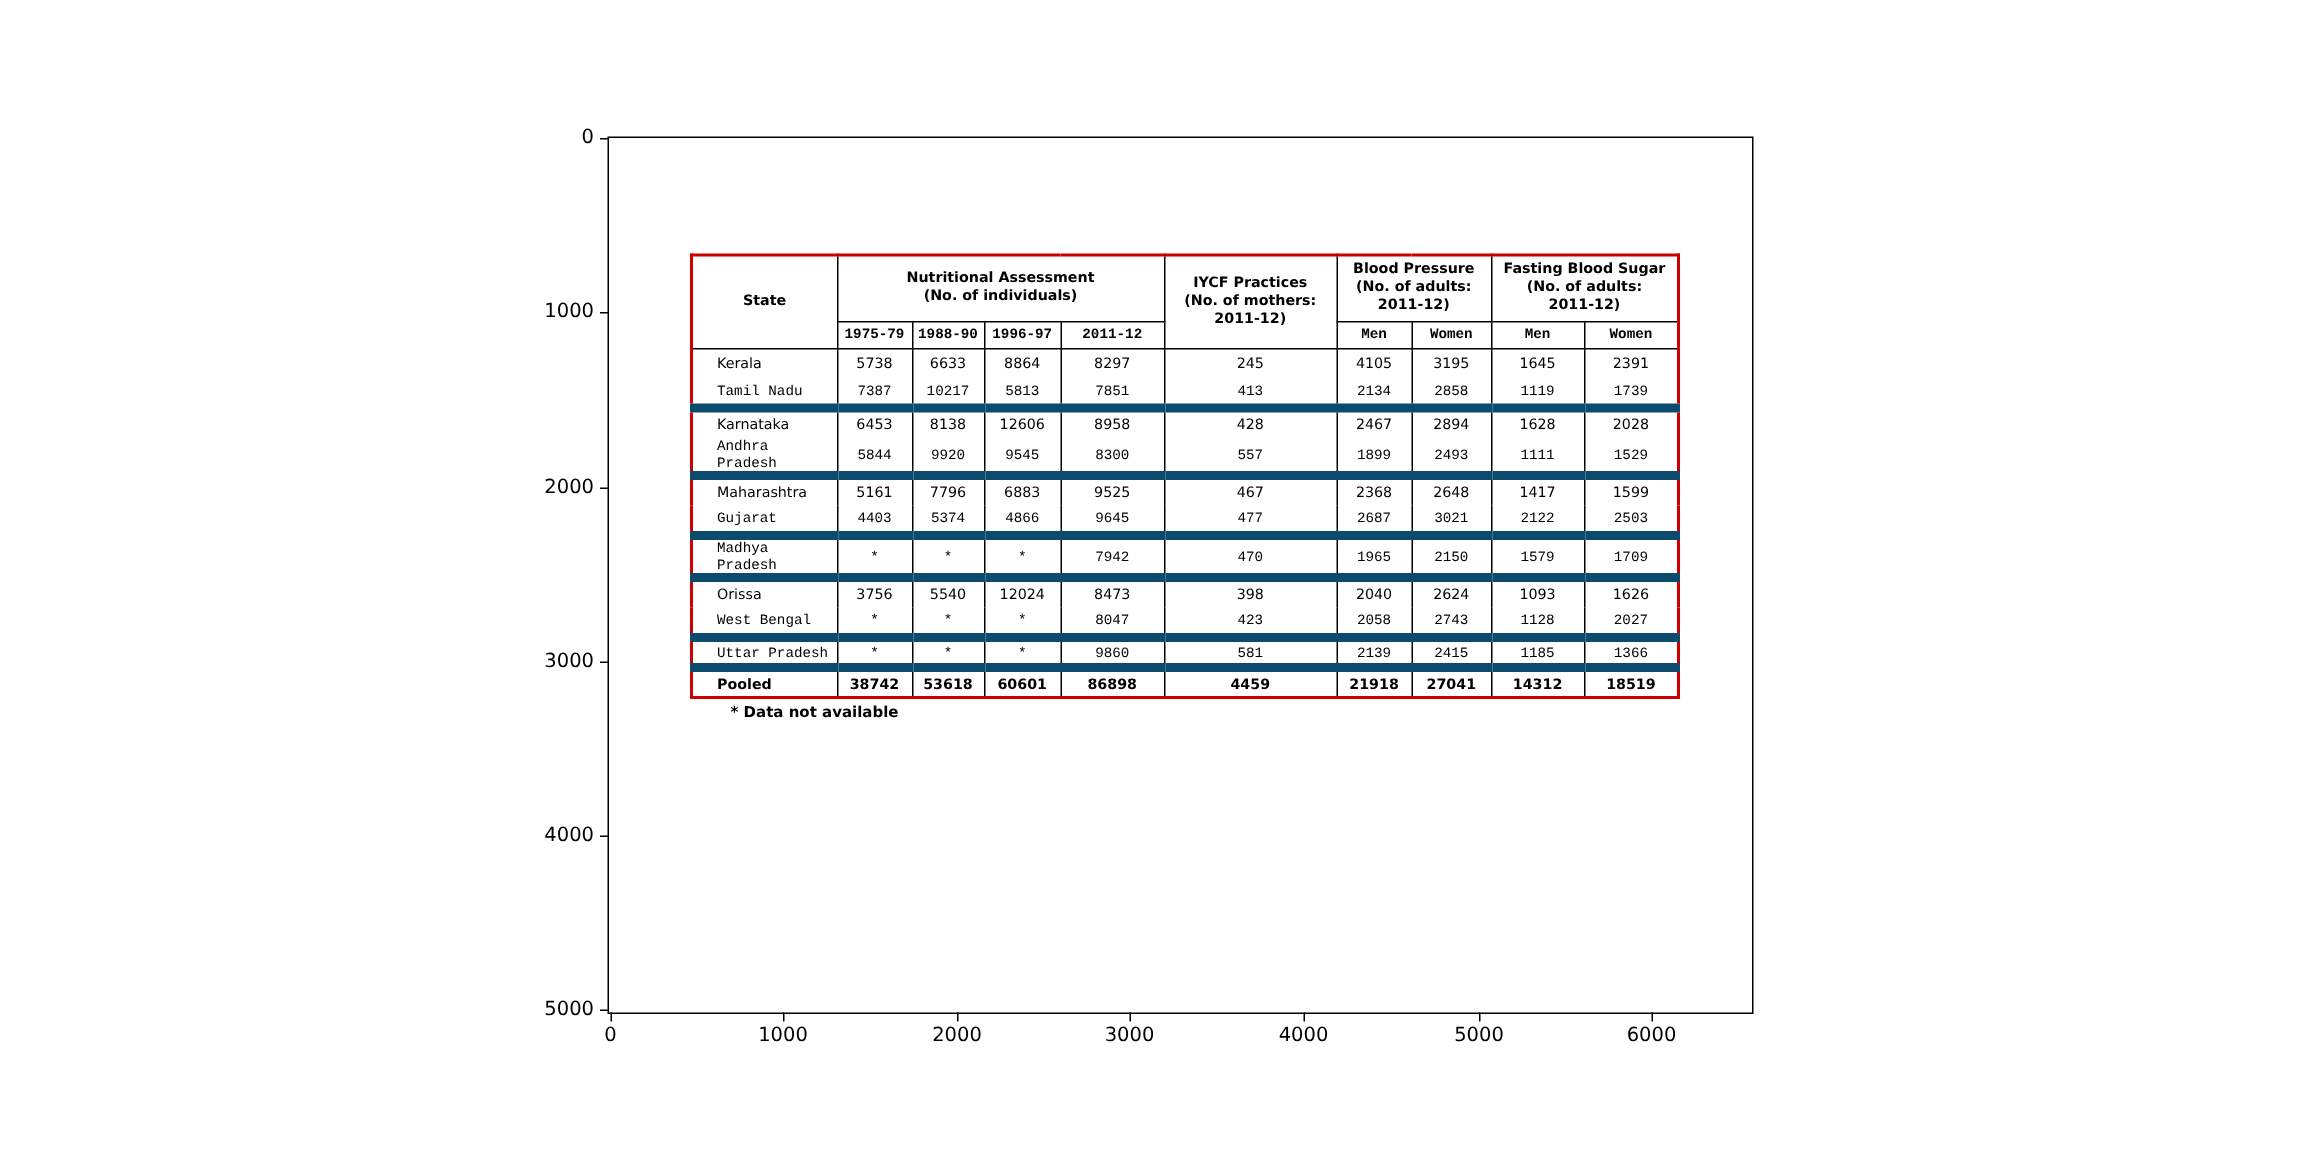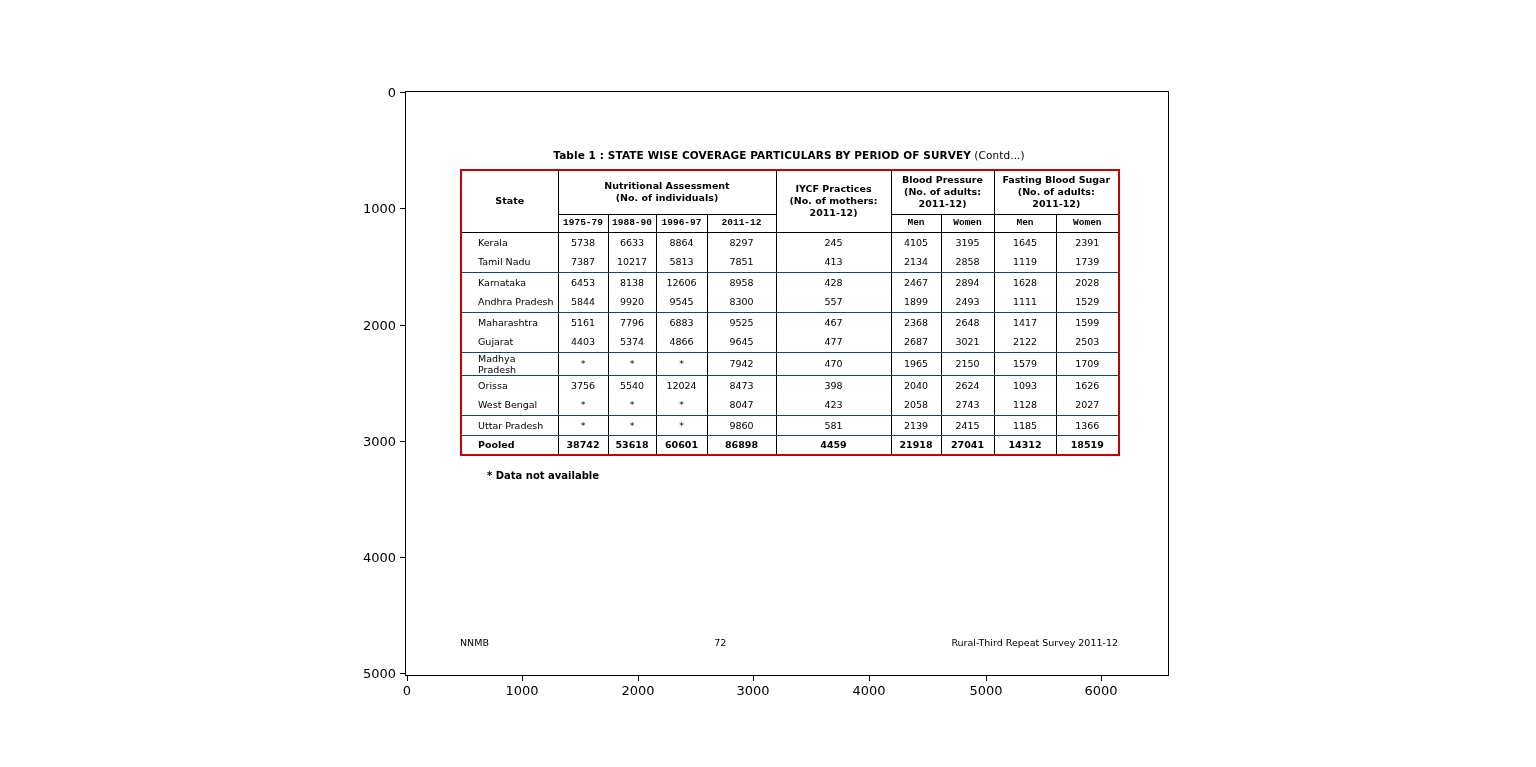--- a/index.html
+++ b/index.html
@@ -40,21 +40,21 @@
     font-size:9.5px;line-height:1.25;
   }
   .data-table thead tr.hrow-1{height:44px;}
   .data-table thead tr.hrow-2{height:18px;font-family:Liberation Mono, monospace;}
   .data-table tbody tr{height:20px;}
   .data-table tbody td{
     border-left:1px solid #000;border-right:1px solid #000;
     text-align:center;padding:0 2px;vertical-align:middle;
   }
   .data-table tbody td.state-cell{text-align:left;padding-left:16px;}
-  .data-table tbody tr.group-end td{border-bottom:1px solid #0c4a6e;}
+  .data-table tbody tr.group-end td{border-bottom:6px solid #0c4a6e;font-family:Liberation Mono, monospace;}
   .data-table tbody tr.bold-row td{font-weight:bold;margin-left:32px;}
   .footnote{position:absolute;left:81px;top:378px;font-size:10px;font-weight:bold;}
   .page-footer{
     position:absolute;left:54px;top:545px;width:658px;
     display:flex;justify-content:space-between;font-size:9.5px;
   }
 </style>
 </head>
 <body>
 
@@ -81,23 +81,20 @@
   <span class="xtick" style="left:580px"></span>
   <span class="xtick" style="left:695px"></span>
   <span class="xlabel" style="left:1px">0</span>
   <span class="xlabel" style="left:116px">1000</span>
   <span class="xlabel" style="left:232px">2000</span>
   <span class="xlabel" style="left:347px">3000</span>
   <span class="xlabel" style="left:463px">4000</span>
   <span class="xlabel" style="left:580px">5000</span>
   <span class="xlabel" style="left:695px">6000</span>
 
-  <div class="doc-title">
-    <span class="t-main">Table 1 : STATE WISE COVERAGE PARTICULARS BY PERIOD OF SURVEY</span><span class="t-suffix"> (Contd...)</span>
-  </div>
 
   <table class="data-table" style="border-color: rgb(204, 0, 0);">
     <colgroup>
       <col style="width:97px">
         <col style="width:50px">
         <col style="width:48px">
         <col style="width:51px">
         <col style="width:69px">
       <col style="width:115px">
         <col style="width:50px">
@@ -262,19 +259,14 @@
           <td>21918</td>
           <td>27041</td>
           <td>14312</td>
           <td>18519</td>
         </tr>
       </tbody>
   </table>
 
   <div class="footnote">* Data not available</div>
 
-  <div class="page-footer">
-    <span>NNMB</span>
-    <span>72</span>
-    <span>Rural-Third Repeat Survey 2011-12</span>
-  </div>
 
 </div>
 
 </body></html>

